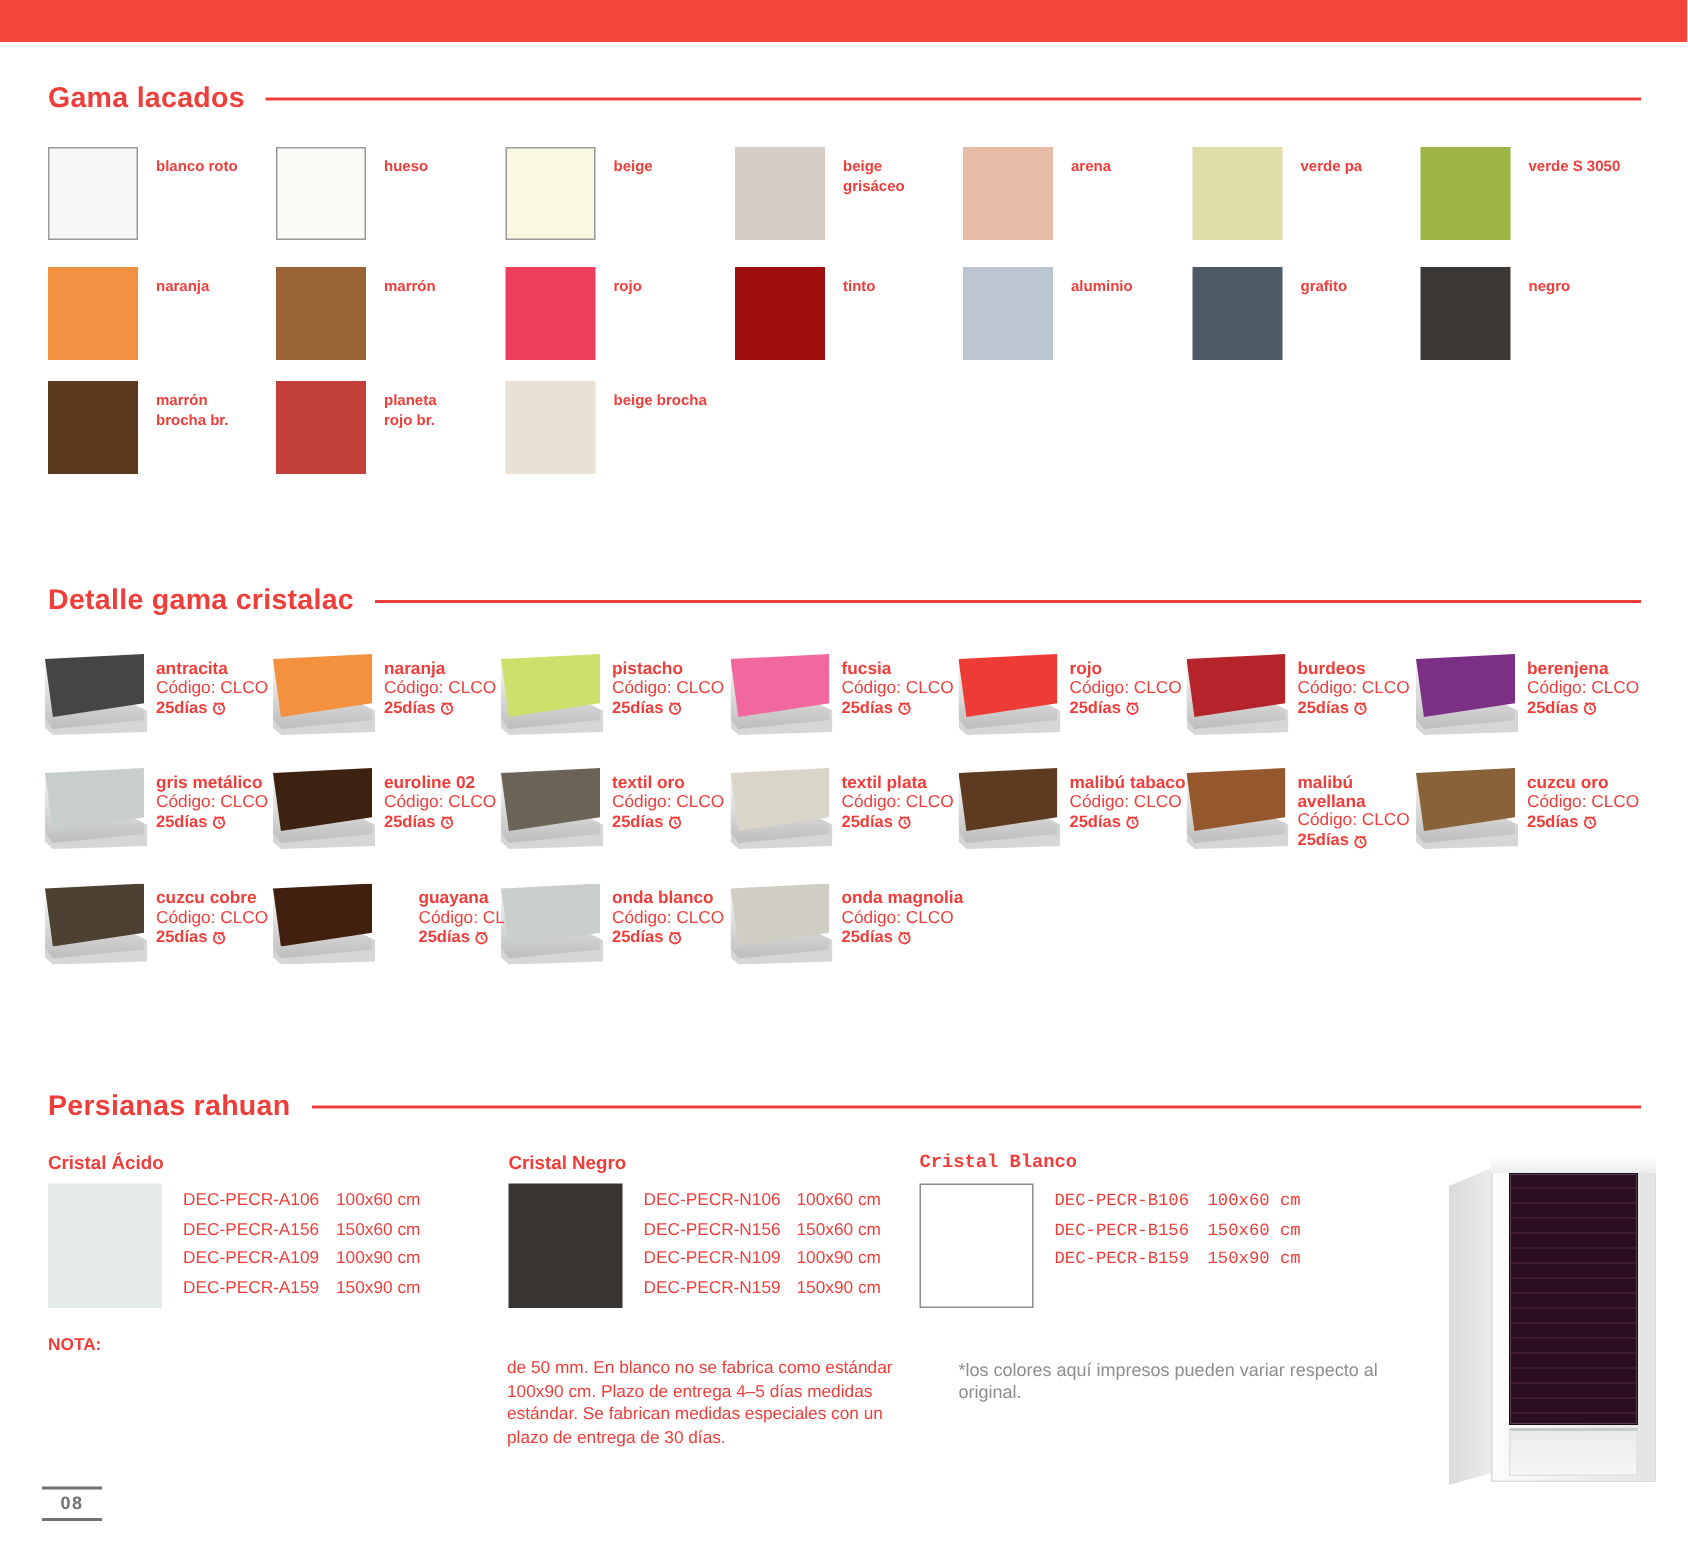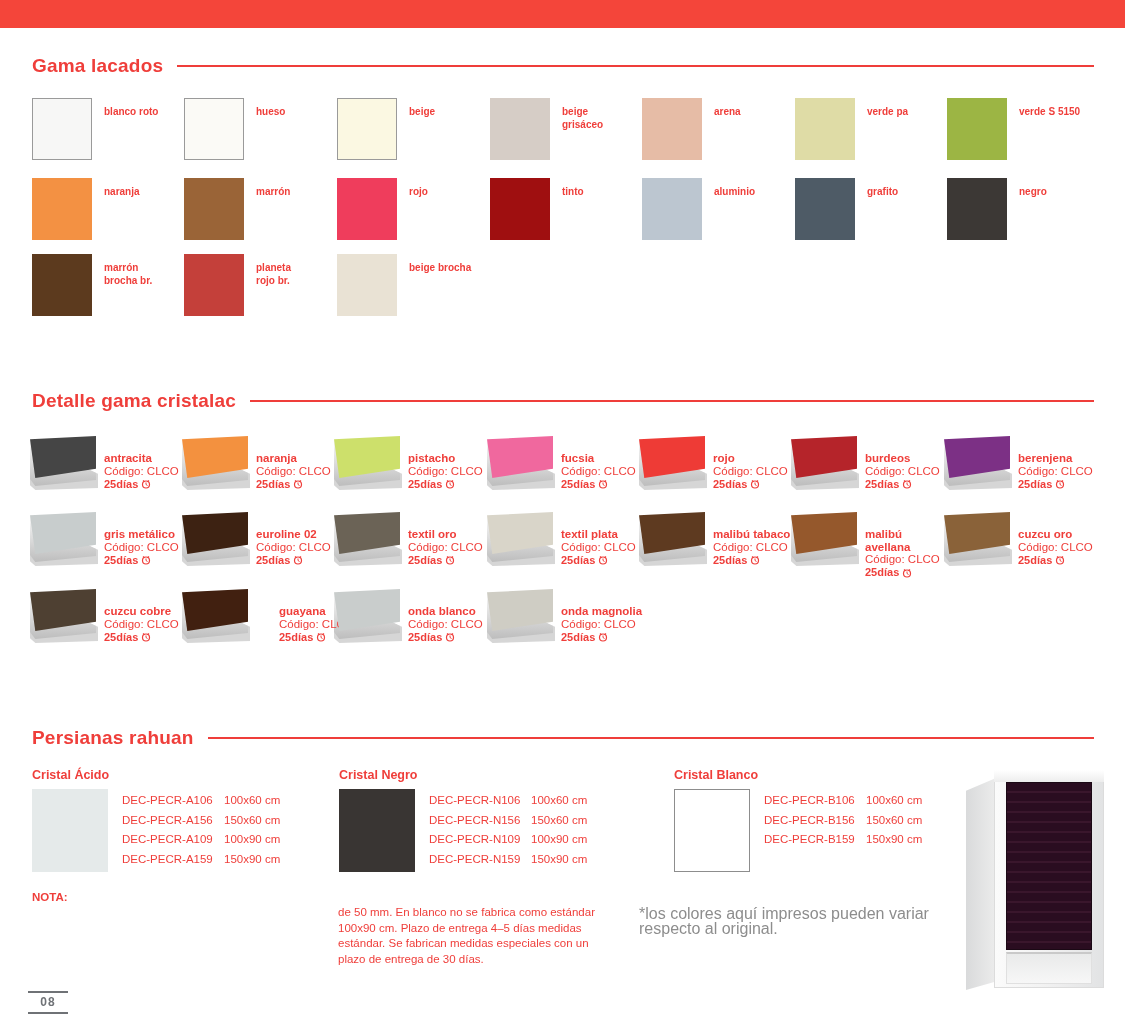--- a/index.html
+++ b/index.html
@@ -44,39 +44,39 @@
     position:absolute; left:2px; top:0; width:66px; height:50px;
     clip-path: polygon(0% 8%, 100% 74%, 100% 88%, 8% 100%, 0% 86%);
     background:linear-gradient(180deg,#fdfdfd 0%,#d8d8d8 60%,#bdbdbd 100%);
     z-index:-1;
   }
   .cl-shadow {
     position:absolute; left:2px; top:6px; width:68px; height:48px;
     clip-path: polygon(0% 4%, 100% 66%, 100% 96%, 8% 100%, 0% 90%);
     background:#cfcfcf; z-index:-2; opacity:.85;
   }
-  .cl-text { margin-left:6px; margin-top:16px; }
+  .cl-text { margin-left:6px; margin-top:4px; }
   .cl-name { color:#ef3e3a; font-size:11.5px; font-weight:bold; line-height:12.5px; white-space:pre-line; }
   .cl-code { color:#ef3e3a; font-size:11.5px; line-height:13px; }
   .cl-days { color:#ef3e3a; font-size:11px; font-weight:bold; line-height:13px; display:flex; align-items:center; gap:3px; }
   .clockicon { display:inline-block; width:10px; height:10px; }
 
   
   .pers-col { position:absolute; }
   .pers-title { color:#ef3e3a; font-size:12.5px; font-weight:bold; margin-bottom:7px; }
   .pers-body { display:flex; align-items:flex-start; }
   .pers-chip { width:76px; height:83px; flex:none; }
   .pers-rows { margin-left:14px; margin-top:2px; }
   .pers-row { display:flex; color:#ef3e3a; font-size:11.5px; line-height:19.5px; white-space:nowrap; }
   .pers-code { width:102px; }
   .pers-size { }
 
   .nota { position:absolute; color:#ef3e3a; font-size:11.5px; line-height:15.5px; }
   .nota b { font-weight:bold; }
-  .grey-note { position:absolute; color:#8d8d8d; font-size:16px; line-height:15px; }
+  .grey-note { position:absolute; color:#8d8d8d; font-size:12px; line-height:15px; }
 
   
   .pagenum { position:absolute; left:28px; top:991px; width:40px; text-align:center; }
   .pn-rule { height:2px; background:#6f7276; }
   .pn-val { color:#6f7276; font-size:12px; font-weight:bold; letter-spacing:1px; padding:2px 0 3px; }
 
   
   .photo { position:absolute; left:960px; top:762px; width:150px; height:232px; }
   .cab-body { position:absolute; left:34px; top:8px; width:110px; height:218px;
      background:linear-gradient(90deg,#fbfbfb 0%,#f2f2f2 45%,#e2e3e4 100%);
@@ -124,21 +124,21 @@
     <div class="lac-item" style="left: 642px; top: 98px;">
       <div class="lac-chip" style="background:#e6bca6"></div>
       <div class="lac-label">arena</div>
     </div>
     <div class="lac-item" style="left: 795px; top: 98px;">
       <div class="lac-chip" style="background:#dfdca6"></div>
       <div class="lac-label">verde pa</div>
     </div>
     <div class="lac-item" style="left: 947px; top: 98px;">
       <div class="lac-chip" style="background:#9cb544"></div>
-      <div class="lac-label">verde S 5150</div>
+      <div class="lac-label">verde S 3050</div>
     </div>
     <div class="lac-item" style="left: 32px; top: 178px;">
       <div class="lac-chip" style="background:#f39143"></div>
       <div class="lac-label">naranja</div>
     </div>
     <div class="lac-item" style="left: 184px; top: 178px;">
       <div class="lac-chip" style="background:#9a6437"></div>
       <div class="lac-label">marrón</div>
     </div>
     <div class="lac-item" style="left: 337px; top: 178px;">
@@ -613,21 +613,21 @@
             <span class="pers-code">DEC-PECR-N109</span>
             <span class="pers-size">100x90 cm</span>
           </div>
           <div class="pers-row">
             <span class="pers-code">DEC-PECR-N159</span>
             <span class="pers-size">150x90 cm</span>
           </div>
         </div>
       </div>
     </div>
-    <div class="pers-col" style="left: 674px; top: 768px;">
+    <div class="pers-col" style="left: 613px; top: 768px; font-family: Liberation Mono, monospace;">
       <div class="pers-title">Cristal Blanco</div>
       <div class="pers-body">
         <div class="pers-chip" style="background:#ffffff;border:1px solid #8d8d8d;"></div>
         <div class="pers-rows">
           <div class="pers-row">
             <span class="pers-code">DEC-PECR-B106</span>
             <span class="pers-size">100x60 cm</span>
           </div>
           <div class="pers-row">
             <span class="pers-code">DEC-PECR-B156</span>

